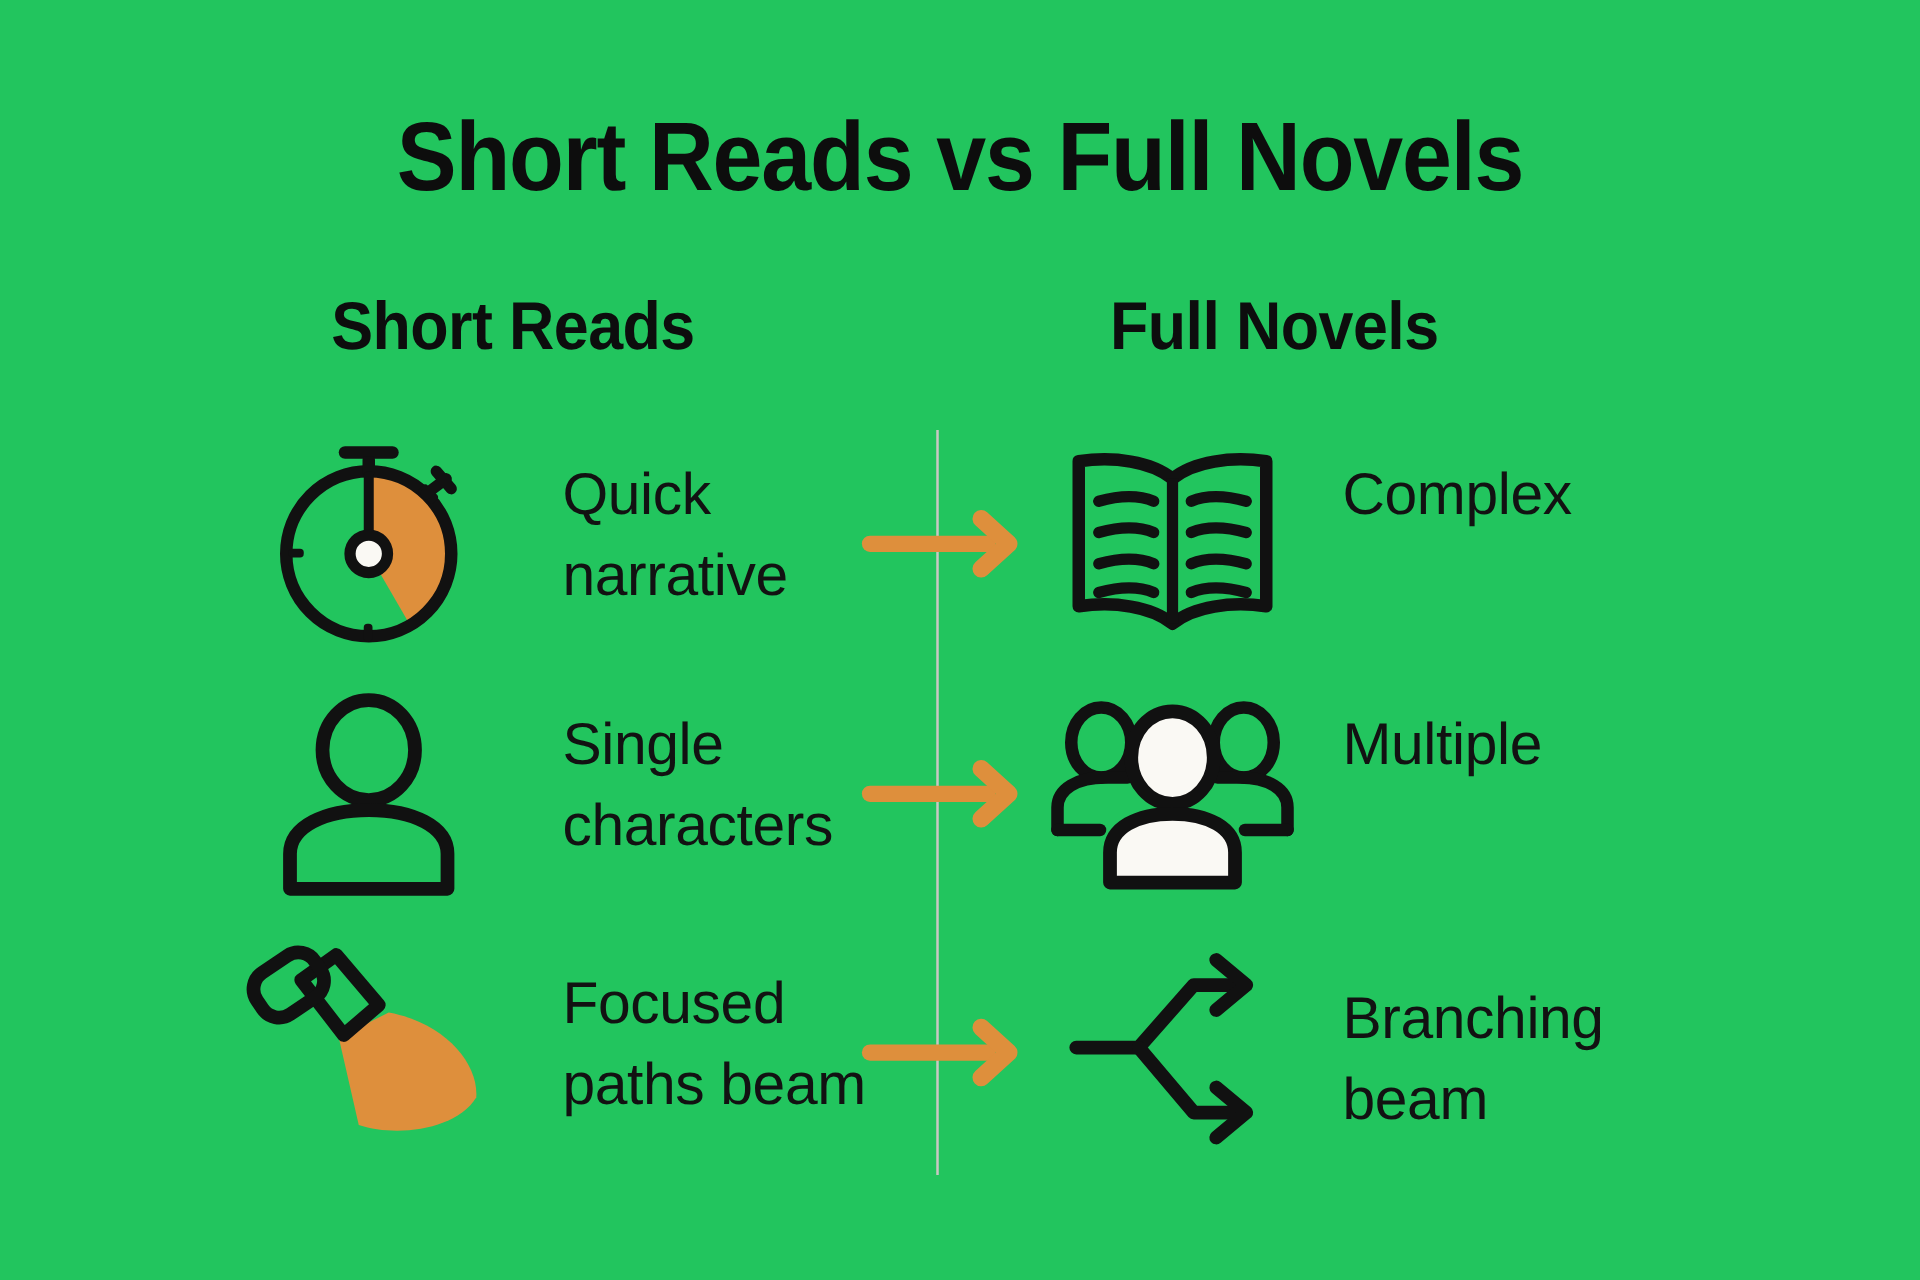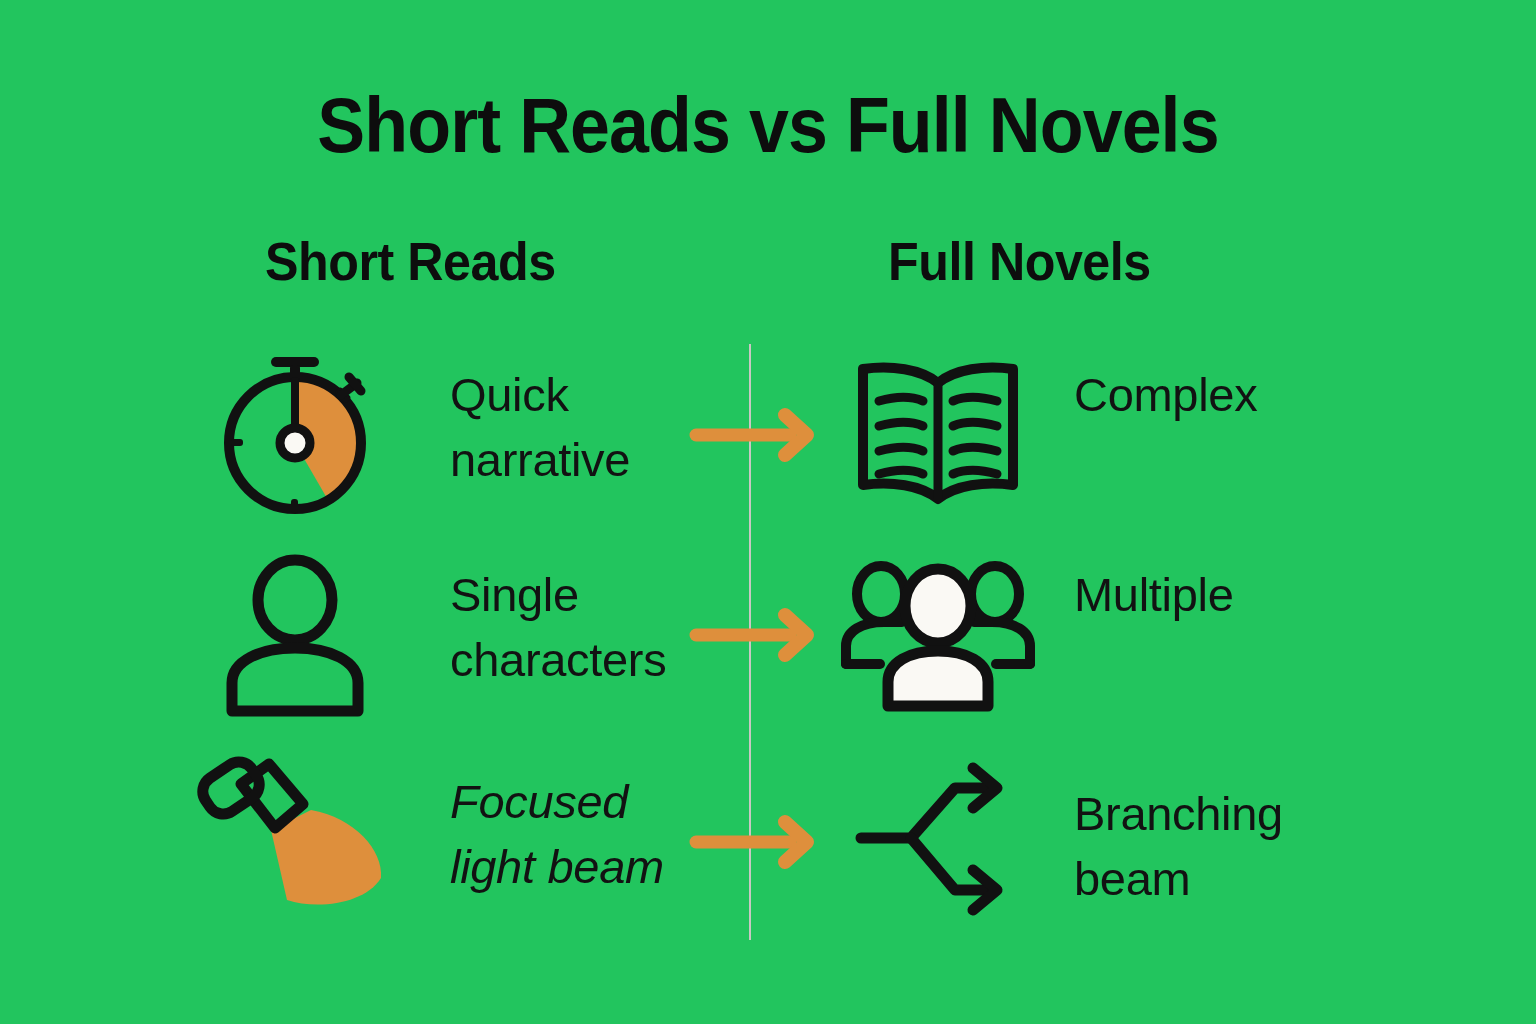--- a/index.html
+++ b/index.html
@@ -98,21 +98,21 @@
   .label .ln { display: block; white-space: nowrap; }
 
   .arrow-box {
     position: absolute;
     left: 690px;
     top: 62px;
     width: 125px;
     height: 56px;
   }
 
-  .r3 .label.left  { top: 22px; font-style: italic; }
+  .r3 .label.left  { top: 22px; }
   .r3 .label.right { top: 34px; }
   .r3 .arrow-box   { top: 66px; }
   .r2 .arrow-box   { top: 62px; }
 
   svg { display: block; overflow: visible; }
 </style>
 </head>
 <body>
 
 <div class="canvas">
@@ -236,21 +236,21 @@
         <path d="M 66 72 L 106 52 C 150 60 178 92 176 120 C 160 146 112 152 82 142 Z" fill="#de8f3c"></path>
 
         <path d="M 36 26 L 64 6 L 98 46 L 70 70 Z" fill="none" stroke="#111" stroke-width="11" stroke-linejoin="round"></path>
 
         <rect x="-2" y="10" width="56" height="40" rx="16" transform="rotate(-34 26 30)" fill="none" stroke="#111" stroke-width="11"></rect>
       </svg>
     </div>
 
     <div class="label left">
       <span class="ln">Focused</span>
-      <span class="ln">light beam</span>
+      <span class="ln">paths beam</span>
     </div>
 
     <div class="arrow-box">
       <svg width="125" height="56" viewBox="0 0 125 56">
         <path d="M 6 28 L 100 28" stroke="#de8f3c" stroke-width="13" stroke-linecap="round" fill="none"></path>
         <path d="M 95 8 L 117 28 L 95 48" stroke="#de8f3c" stroke-width="14" stroke-linecap="round" stroke-linejoin="round" fill="none"></path>
       </svg>
     </div>
 
     <div class="icon-box icon-right">

